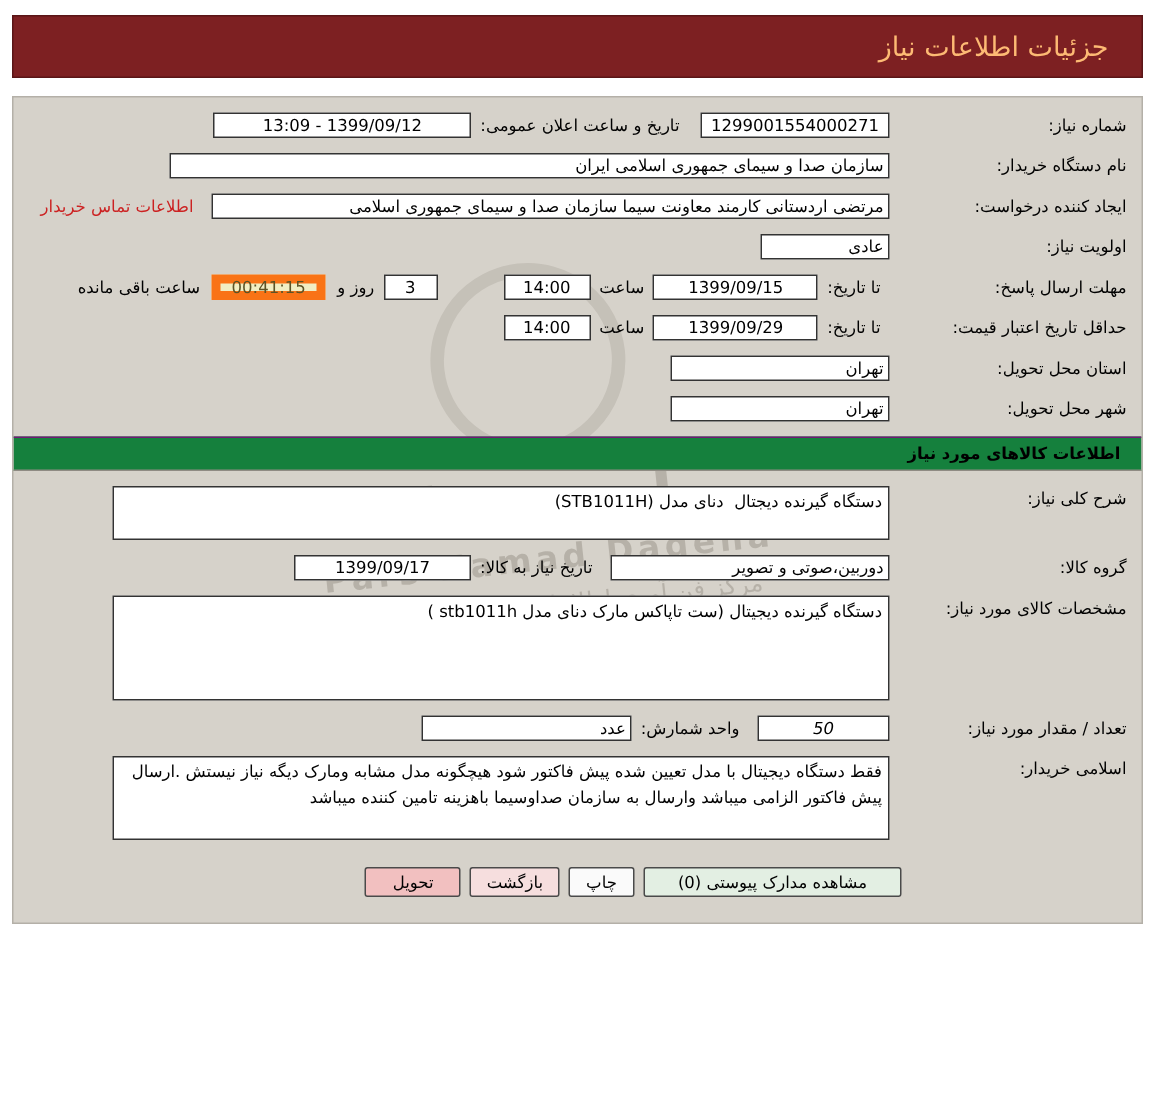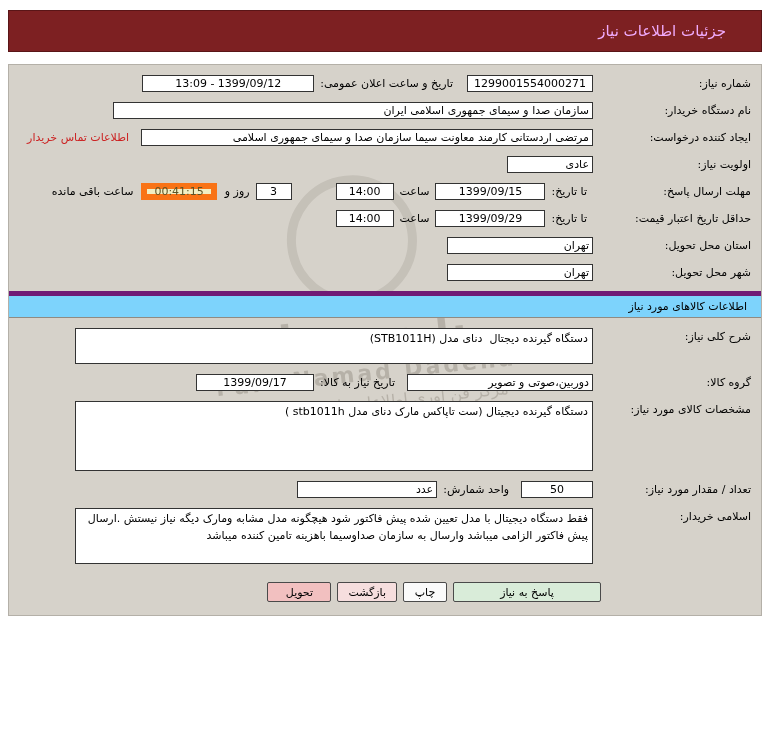--- a/index.html
+++ b/index.html
@@ -11,25 +11,25 @@
     color: #000;
     direction: rtl;
     overflow: hidden;
     position: relative;
   }
   .titlebar {
     margin: 10px 8px 0 8px;
     height: 42px;
     background: #7d2022;
     border: 1px solid #5a1517;
-    color: #f0abfc;
+    color: #fdba74;
     display: flex;
     align-items: center;
-    padding: 0 35px;
-    font-size: 15px;
+    padding: 0 22px;
+    font-size: 18px;
   }
   .panel {
     margin: 12px 8px 0 8px;
     background: #d6d2ca;
     border: 1px solid #b4b0a8;
     height: 552px;
     padding: 10px 10px 0 10px;
     position: relative;
     overflow: hidden;
   }
@@ -65,25 +65,25 @@
     display: inline-flex;
     align-items: center;
     padding: 0 7px;
     color: #5c5326;
     direction: ltr;
     margin: 0 2px;
   }
   .contact-link { color: #cc2222; margin-right: 12px; cursor: pointer; white-space: nowrap; }
   .section-head {
     margin: 2px -10px 10px -10px;
-    background: #7dd3fc;
-    border-top: 5px solid #701a75;
+    background: #15803d;
+    border-top: 1px solid #701a75;
     border-bottom: 1px solid #8f8b83;
     padding: 4px 14px;
-    font-weight: normal;
+    font-weight: bold;
     position: relative;
     z-index: 2;
   }
   .buttons {
     display: flex;
     gap: 6px;
     padding-right: 150px;
     margin-top: 18px;
     position: relative;
     z-index: 2;
@@ -212,30 +212,30 @@
     <input class="inp ltr" style="width: 118px;" value="1399/09/17">
   </div>
 
   <div class="row top">
     <div class="lbl">مشخصات کالای مورد نیاز:</div>
     <textarea class="inp" style="width: 518px; height: 70px;">دستگاه گیرنده دیجیتال (ست تاپاکس مارک دنای مدل stb1011h )</textarea>
   </div>
 
   <div class="row">
     <div class="lbl">تعداد / مقدار مورد نیاز:</div>
-    <input class="inp ltr" style="width: 72px;" value="50">
+    <input class="inp ltr" style="width: 88px; font-style: italic;" value="50">
     <span class="sep" style="margin:0 12px 0 6px">واحد شمارش:</span>
     <input class="inp" style="width: 140px;" value="عدد">
   </div>
 
   <div class="row top">
     <div class="lbl">اسلامی خریدار:</div>
     <textarea class="inp" style="width: 518px; height: 56px;">فقط دستگاه دیجیتال با مدل تعیین شده پیش فاکتور شود هیچگونه مدل مشابه ومارک دیگه نیاز نیستش .ارسال پیش فاکتور الزامی میباشد وارسال به سازمان صداوسیما باهزینه تامین کننده میباشد</textarea>
   </div>
 
   <div class="buttons">
-    <button class="btn btn-respond">پاسخ به نیاز</button>
+    <button class="btn btn-attach">مشاهده مدارک پیوستی (0)</button>
     <button class="btn btn-print">چاپ</button>
     <button class="btn btn-back">بازگشت</button>
     <button class="btn btn-exit">تحویل</button>
   </div>
 
 </div>
 
 </body></html>

